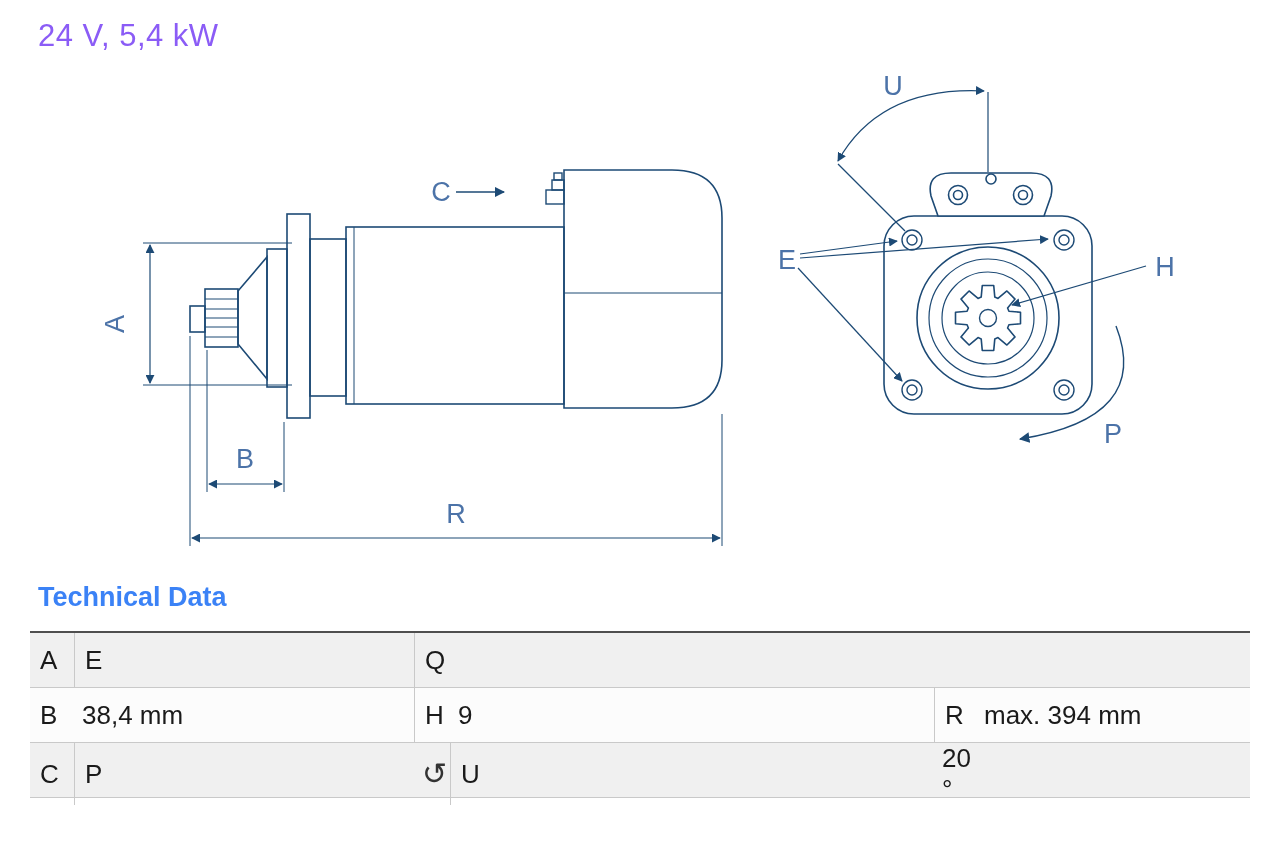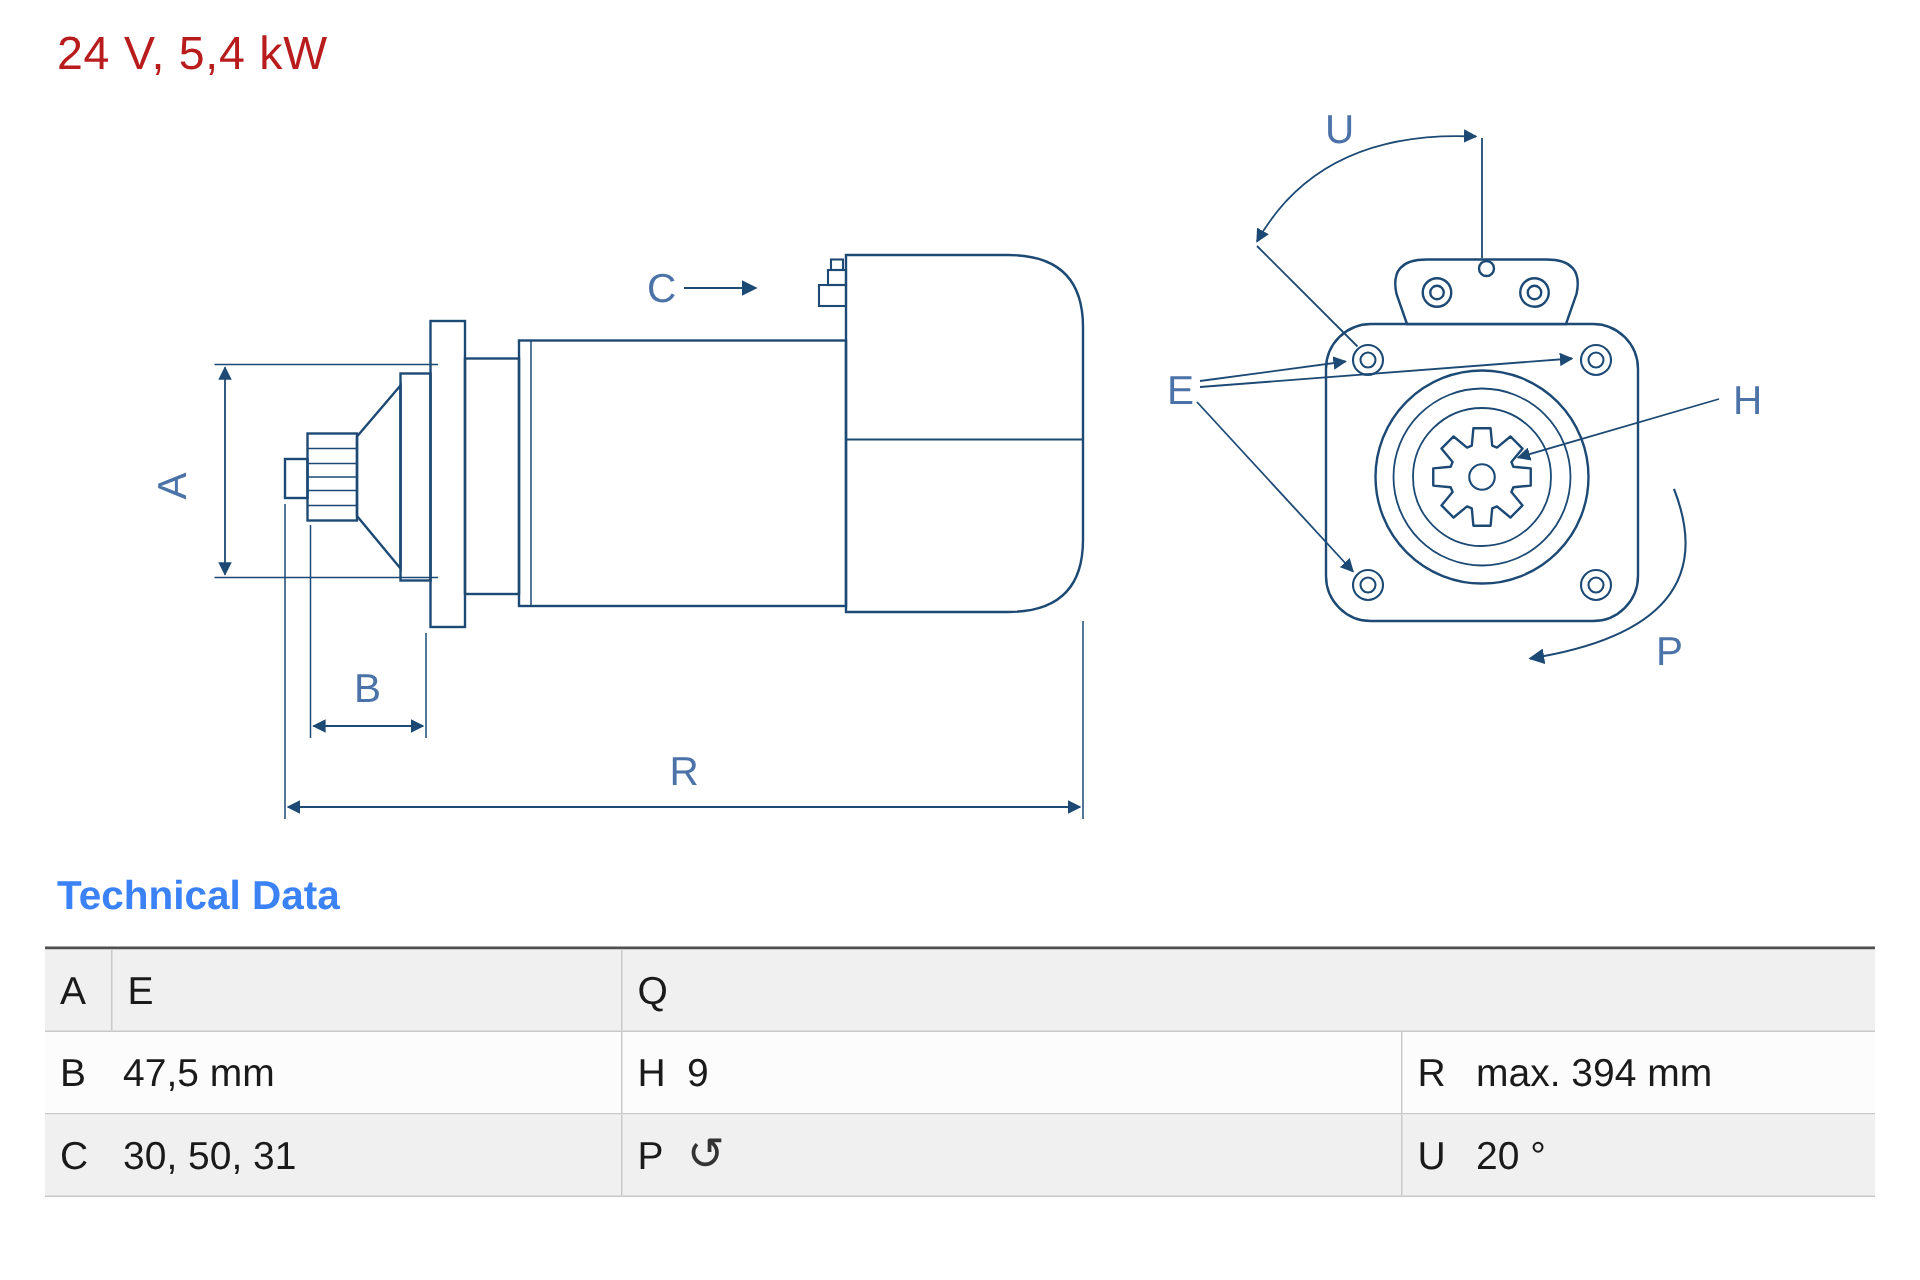--- a/index.html
+++ b/index.html
@@ -1,21 +1,21 @@
 <!DOCTYPE html>
 <html><head>
 <meta charset="utf-8">
 <style>
   html,body{margin:0;padding:0;}
   body{
     width:1280px;height:853px;background:#ffffff;position:relative;overflow:hidden;
     font-family:"Liberation Sans", sans-serif;
   }
   .title{
-    position:absolute;left:38px;top:18px;font-size:31px;font-weight:400;color:#b91c1c;
+    position:absolute;left:38px;top:18px;font-size:31px;font-weight:400;color:#8b5cf6;
     letter-spacing:0.5px;
   }
   svg.drawing{position:absolute;left:0;top:0;}
   svg.drawing text{
     font-family:"Liberation Sans", sans-serif;font-size:27px;fill:#4c73a8;
   }
   .tech-heading{
     position:absolute;left:38px;top:582px;font-size:27px;font-weight:bold;color:#3b82f6;
   }
   .tech-table{
@@ -160,29 +160,28 @@
 
 <div class="tech-table">
   <div class="trow">
     <div class="cell key">A</div>
     <div class="cell key sep">E</div>
     <div class="cell key sep">Q</div>
     <div class="cell"></div>
   </div>
   <div class="trow">
     <div class="cell key">B</div>
-    <div class="cell">47,5 mm</div>
+    <div class="cell">38,4 mm</div>
     <div class="cell key sep">H</div>
     <div class="cell">9</div>
     <div class="cell key sep">R</div>
     <div class="cell">max. 394 mm</div>
   </div>
   <div class="trow">
     <div class="cell key">C</div>
-    <div class="cell">30, 50, 31</div>
     <div class="cell key sep">P</div>
     <div class="cell">
         <span class="rot">↺</span>
       </div>
     <div class="cell key sep">U</div>
     <div class="cell">20 °</div>
   </div>
 </div>
 
 </body></html>

